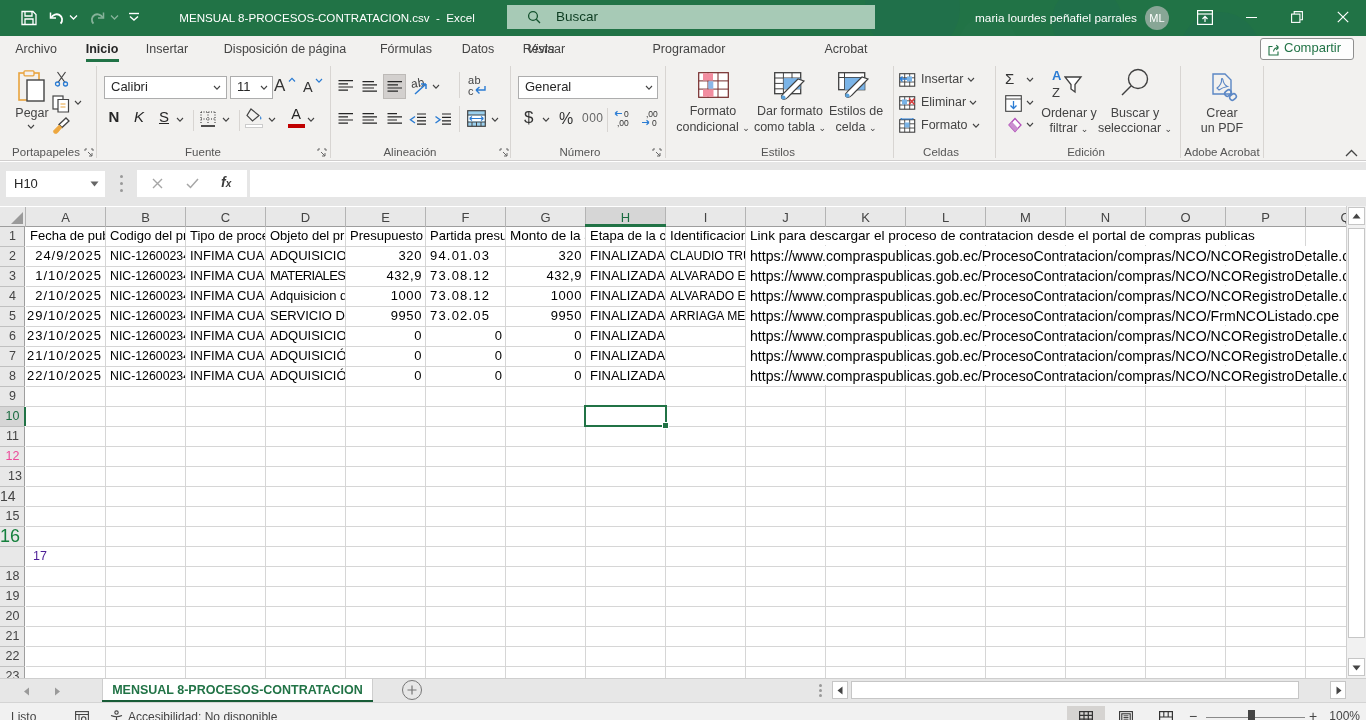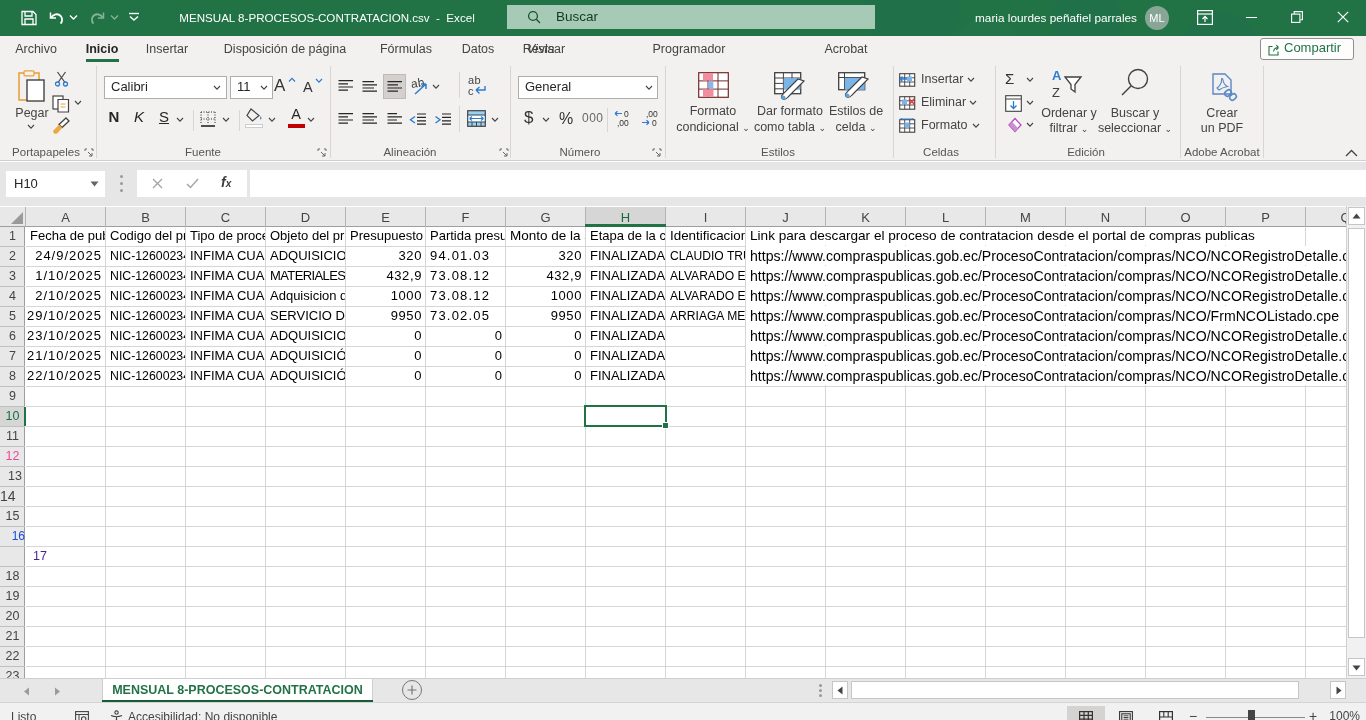--- a/index.html
+++ b/index.html
@@ -465,21 +465,21 @@
 <div class="ab" style="left:0;top:199px;width:25px;height:20px;line-height:21px;text-align:center;font-size:12.5px;color:#444">11</div>
 <div class="ab" style="left:0;top:219px;width:25px;height:1px;background:#c0c0c0"></div>
 <div class="ab" style="left:0;top:219px;width:25px;height:20px;line-height:21px;text-align:center;font-size:12.5px;color:#ec4899">12</div>
 <div class="ab" style="left:0;top:239px;width:25px;height:1px;background:#c0c0c0"></div>
 <div class="ab" style="left:0;top:239px;width:30px;height:20px;line-height:21px;text-align:center;font-size:12.5px;color:#444">13</div>
 <div class="ab" style="left:0;top:259px;width:25px;height:1px;background:#c0c0c0"></div>
 <div class="ab" style="left:0;top:259px;width:21px;height:20px;line-height:21px;text-align:left;font-size:14px;color:#444">14</div>
 <div class="ab" style="left:0;top:279px;width:25px;height:1px;background:#c0c0c0"></div>
 <div class="ab" style="left:0;top:279px;width:25px;height:20px;line-height:21px;text-align:center;font-size:12.5px;color:#444">15</div>
 <div class="ab" style="left:0;top:299px;width:25px;height:1px;background:#c0c0c0"></div>
-<div class="ab" style="left:0;top:299px;width:25px;height:20px;line-height:21px;text-align:right;font-size:12px;color:#1d4ed8">16</div>
+<div class="ab" style="left:0;top:299px;width:25px;height:20px;line-height:21px;text-align:left;font-size:18px;color:#15803d">16</div>
 <div class="ab" style="left:0;top:319px;width:25px;height:1px;background:#c0c0c0"></div>
 <div class="ab" style="left:0;top:319px;width:47px;height:20px;line-height:21px;text-align:right;font-size:12.5px;color:#4c1d95">17</div>
 <div class="ab" style="left:0;top:339px;width:25px;height:1px;background:#c0c0c0"></div>
 <div class="ab" style="left:0;top:339px;width:25px;height:20px;line-height:21px;text-align:center;font-size:12.5px;color:#444">18</div>
 <div class="ab" style="left:0;top:359px;width:25px;height:1px;background:#c0c0c0"></div>
 <div class="ab" style="left:0;top:359px;width:25px;height:20px;line-height:21px;text-align:center;font-size:12.5px;color:#444">19</div>
 <div class="ab" style="left:0;top:379px;width:25px;height:1px;background:#c0c0c0"></div>
 <div class="ab" style="left:0;top:379px;width:25px;height:20px;line-height:21px;text-align:center;font-size:12.5px;color:#444">20</div>
 <div class="ab" style="left:0;top:399px;width:25px;height:1px;background:#c0c0c0"></div>
 <div class="ab" style="left:0;top:399px;width:25px;height:20px;line-height:21px;text-align:center;font-size:12.5px;color:#444">21</div>

